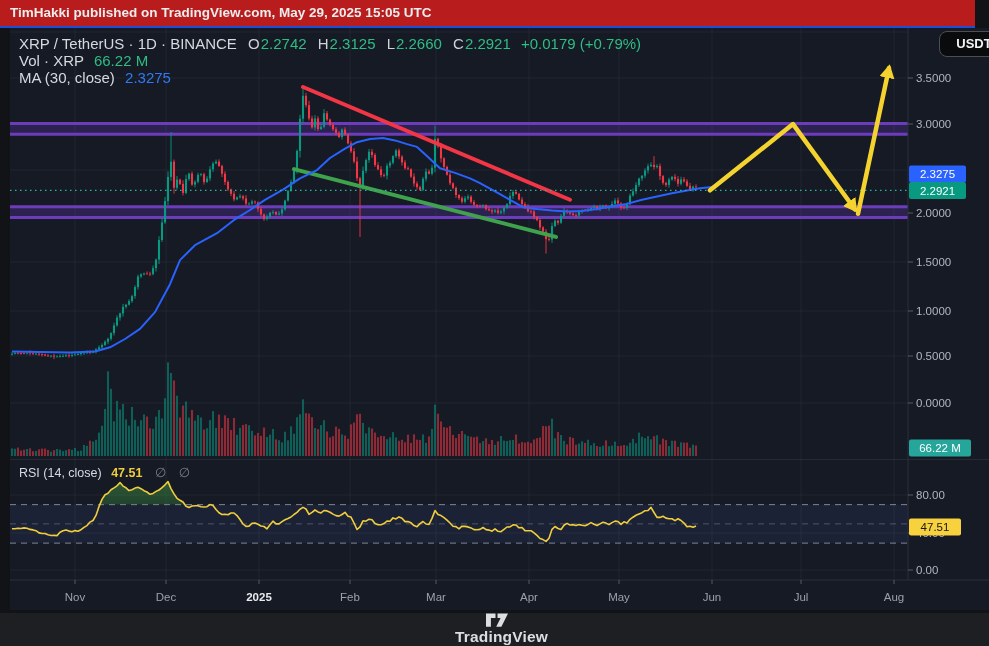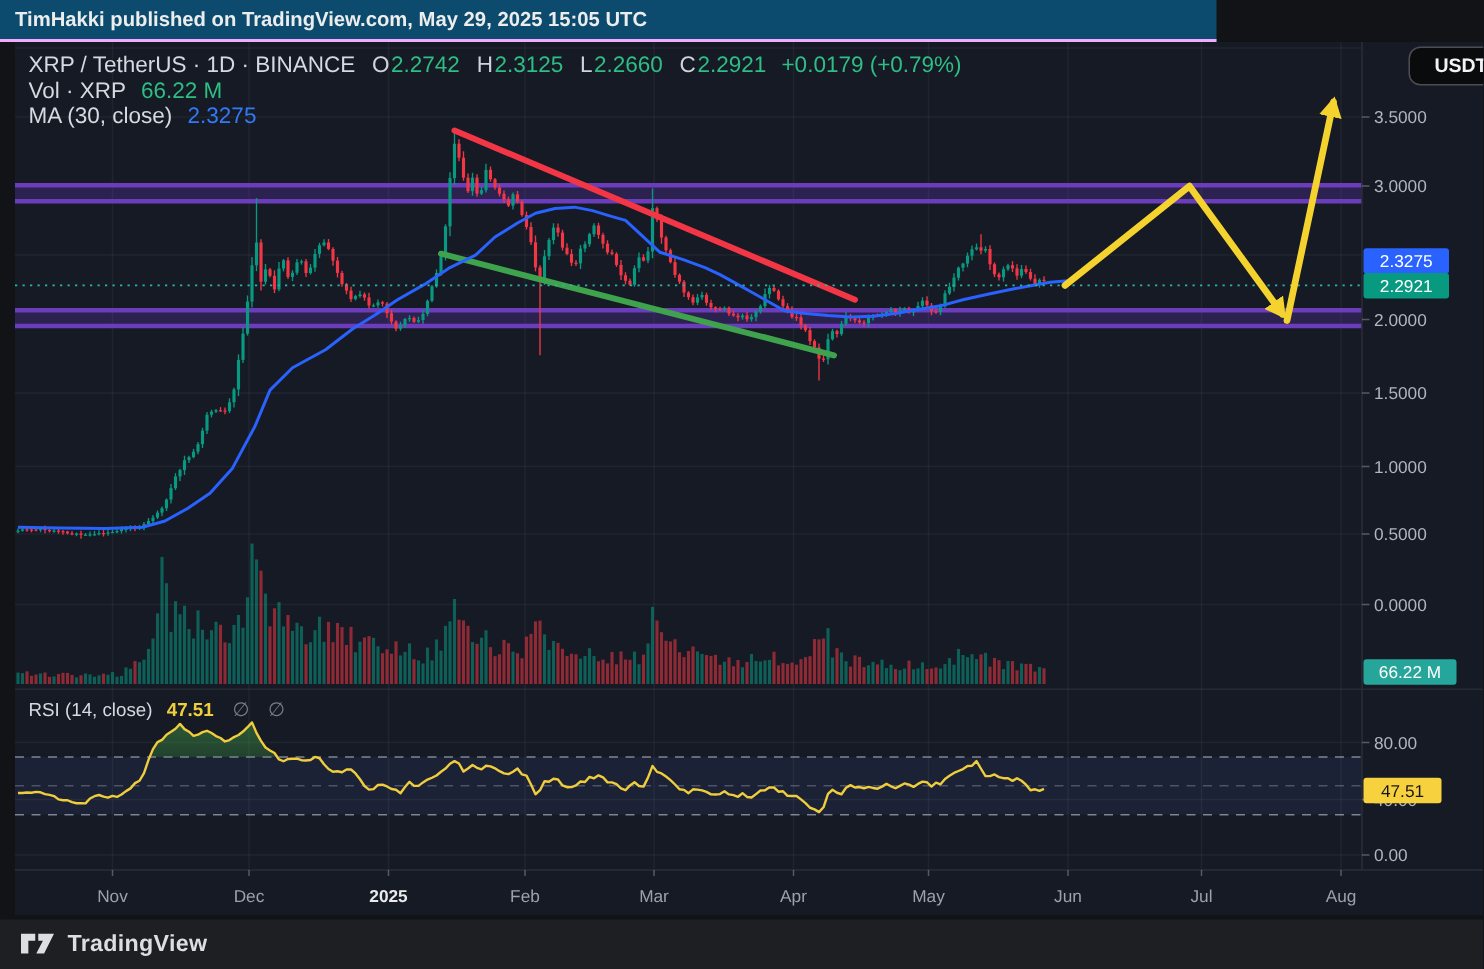--- a/index.html
+++ b/index.html
@@ -1,39 +1,39 @@
 <!DOCTYPE html>
 <html><head>
 <meta charset="utf-8">
 <style>
   html,body{margin:0;padding:0;background:#121316;}
   .page{position:relative;width:989px;height:646px;background:#121316;overflow:hidden;
         font-family:"Liberation Sans",sans-serif;-webkit-font-smoothing:antialiased;}
-  .topbar{position:absolute;left:0;top:0;width:811px;height:26px;background:#0c4a6e;
-          border-bottom:2px solid #f0abfc;box-sizing:content-box;}
+  .topbar{position:absolute;left:0;top:0;width:975px;height:26px;background:#b91c1c;
+          border-bottom:2px solid #1d4ed8;box-sizing:content-box;}
   .topbar span{display:inline-block;padding-left:10px;line-height:26px;font-size:13.5px;
           font-weight:700;color:#eceded;white-space:nowrap;}
   .chart{position:absolute;left:10px;top:28px;width:979px;height:582px;background:#151a24;}
   #chart-svg{position:absolute;left:0;top:0;}
   .legend{position:absolute;left:9px;top:7px;font-size:15px;line-height:17px;white-space:nowrap;}
   .lrow{height:17px;}
   .t{color:#d6d9e0;}
   .lbl{color:#cfd3db;margin-left:7px;}
   .val{color:#2ebd85;margin-left:1px;}
   .chg{margin-left:6px;}
   .teal{color:#2ebd85;margin-left:6px;}
   .blue{color:#3179f5;margin-left:6px;}
   .rsi-legend{position:absolute;left:9px;top:437px;font-size:12.5px;color:#d6d9e0;white-space:nowrap;}
   .yellow{color:#f0cd3d;margin-left:6px;font-weight:700;}
   .slot{color:#787b86;margin-left:9px;font-size:13px;}
   .usdt-btn{position:absolute;left:905px;top:3px;width:70px;height:26px;line-height:23px;
             border:1.5px solid #4c4e54;border-radius:8px;background:#0a0b0d;color:#f2f3f5;
             font-size:13px;font-weight:600;text-align:center;box-sizing:border-box;cursor:pointer;margin-left:24px;}
   .footer{position:absolute;left:0;top:613px;width:989px;height:33px;background:#1e1f22;
-          display:flex;align-items:center;padding-left:14px;box-sizing:border-box;}
+          display:flex;align-items:center;padding-left:14px;box-sizing:border-box;flex-direction:column;}
   .tv-logo{width:23px;height:15px;margin-right:8px;}
   .brand{color:#dcdee1;font-size:15.5px;font-weight:700;letter-spacing:.2px;}
   svg text{font-family:"Liberation Sans",sans-serif;}
 </style>
 </head>
 <body>
 
 <div class="page">
 
   <div class="topbar">

